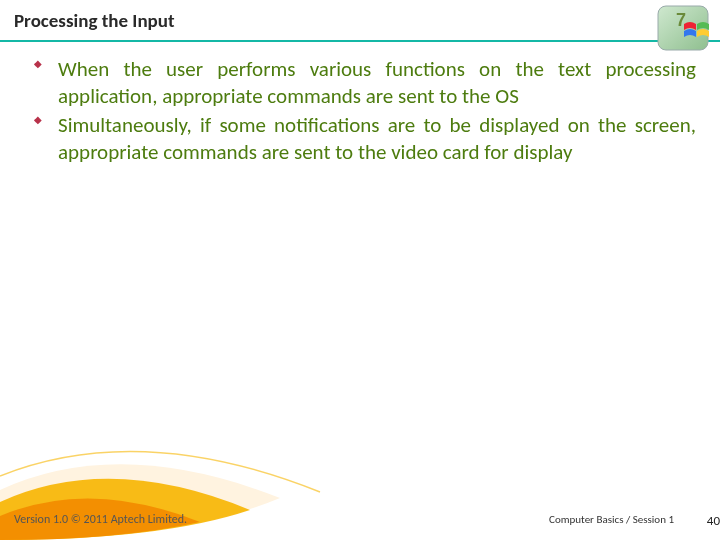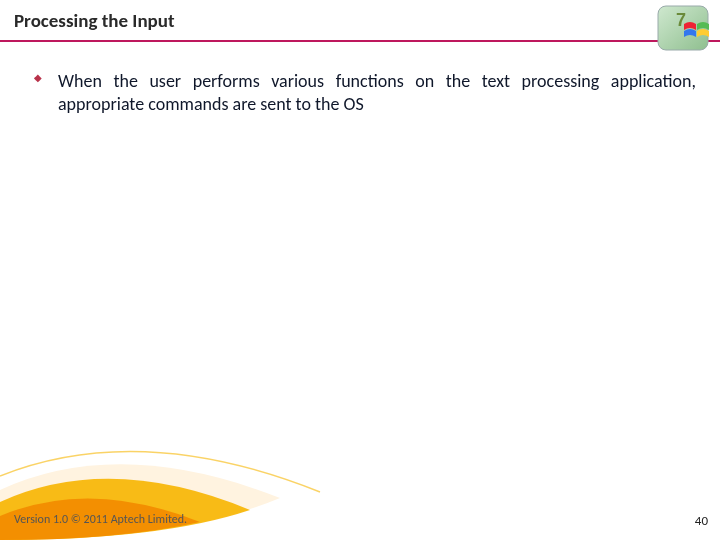--- a/index.html
+++ b/index.html
@@ -1,54 +1,53 @@
 <!DOCTYPE html>
 <html><head>
 <meta charset="utf-8">
 <style>
   * { margin: 0; padding: 0; box-sizing: border-box; }
   html, body { width: 720px; height: 540px; font-family: Calibri, "Segoe UI", Arial, sans-serif; background: #fff; overflow: hidden; }
   .slide { position: relative; width: 720px; height: 540px; background: #fff; }
   .title-bar {
     position: absolute; top: 0; left: 0; right: 0; height: 42px;
     display: flex; align-items: center; padding-left: 14px;
-    border-bottom: 2px solid #be185d;
+    border-bottom: 2px solid #14b8a6;
   }
   .title-text { font-size: 19px; font-weight: 700; color: #2a2a2a; }
   .logo-badge {
     position: absolute; top: 4px; right: 10px; width: 54px; height: 48px;
   }
   .content {
     position: absolute; top: 56px; left: 34px; right: 24px;
   }
   .bullets { list-style: none; }
   .bullets li {
     position: relative; padding-left: 24px; margin-bottom: 2px;
-    font-size: 18px; line-height: 1.28; color: #0f172a;
+    font-size: 21px; line-height: 1.28; color: #4d7c0f;
     text-align: justify;
-    margin-top: 14px;
   }
   .bullets li::before {
     content: "◆"; position: absolute; left: 0; top: 2px;
     font-size: 10px; color: #b8324a;
   }
   .corner-art {
     position: absolute; left: 0; bottom: 0; width: 720px; height: 160px;
     pointer-events: none;
   }
   .footer-left {
     position: absolute; left: 14px; bottom: 14px;
     font-size: 12px; color: #555;
   }
   .footer-right {
     position: absolute; right: 46px; bottom: 14px;
     font-size: 11px; color: #333;
   }
   .page-num {
-    position: absolute; right: 12px; bottom: 12px;
+    position: absolute; right: 0; bottom: 12px;
     font-size: 13px; color: #222;
   }
 </style>
 </head>
 <body>
 
 <div class="slide">
 
   <div class="title-bar">
     <span class="title-text">Processing the Input</span>
@@ -69,26 +68,28 @@
         <path d="M13 0 Q19 -4 25 0 L25 6 Q19 2 13 6 Z" fill="#5b5"></path>
         <path d="M0 7 Q6 3 12 7 L12 13 Q6 9 0 13 Z" fill="#37e"></path>
         <path d="M13 7 Q19 3 25 7 L25 13 Q19 9 13 13 Z" fill="#fc3"></path>
       </g>
     </svg>
   </div>
 
   <div class="content">
     <ul class="bullets">
       <li>When the user performs various functions on the text processing application, appropriate commands are sent to the OS</li>
+      <li>Simultaneously, if some notifications are to be displayed on the screen, appropriate commands are sent to the video card for display</li>
     </ul>
   </div>
 
   <svg class="corner-art" viewBox="0 0 720 160" preserveAspectRatio="none">
     <path d="M0 110 Q 120 55 280 118 Q 180 160 0 160 Z" fill="#fff3e0"></path>
     <path d="M0 122 Q 110 72 250 130 Q 160 160 0 160 Z" fill="#f7b500" opacity="0.9"></path>
     <path d="M0 136 Q 90 98 200 142 Q 120 160 0 160 Z" fill="#f28c00" opacity="0.95"></path>
     <path d="M0 96 Q 140 40 320 112" fill="none" stroke="#f7b500" stroke-width="1.5" opacity="0.6"></path>
   </svg>
 
   <div class="footer-left">Version 1.0 © 2011 Aptech Limited.</div>
+  <div class="footer-right">Computer Basics / Session 1</div>
   <div class="page-num">40</div>
 
 </div>
 
 </body></html>

